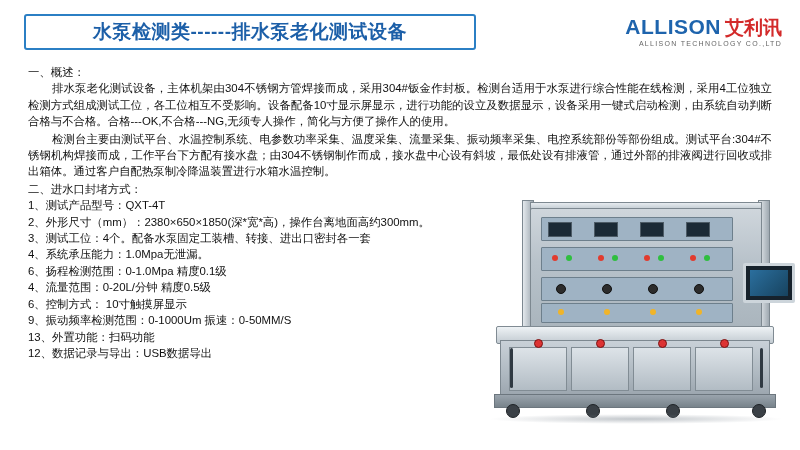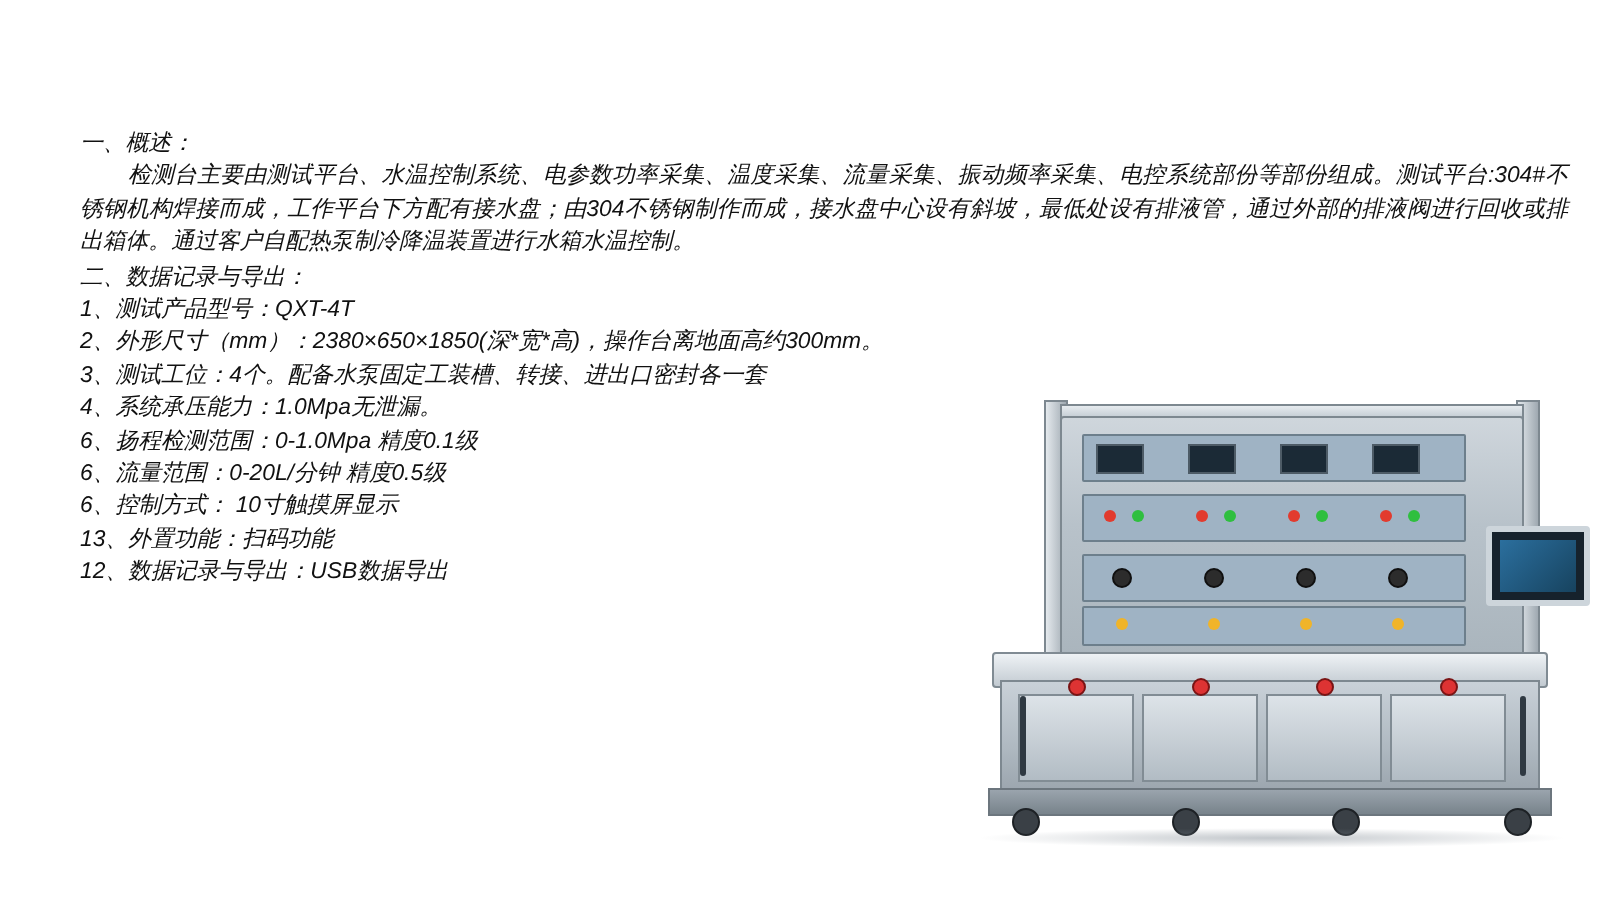--- a/index.html
+++ b/index.html
@@ -81,25 +81,24 @@
     top: 40px;
     font-size: 7px;
     color: #666666;
     letter-spacing: 1.3px;
     text-align: right;
   }
 
   
   #content {
     position: absolute;
-    left: 40px;
+    left: 28px;
     top: 64px;
     width: 744px;
     height: 380px;
-    font-style: italic;
   }
   .para {
     font-size: 11.4px;
     line-height: 16.4px;
     color: #111111;
     text-align: justify;
     margin: 0 0 1px 0;
   }
   .para.indent {
     text-indent: 24px;
@@ -243,35 +242,47 @@
     position: absolute;
     background: #2f3942;
     border-radius: 2px;
   }
 </style>
 </head>
 <body>
 
 <div id="page">
 
+  <div id="header">
+    <div id="title-box">
+      <div id="title-text">水泵检测类------排水泵老化测试设备</div>
+    </div>
+    <div id="logo">
+      <span id="logo-main">ALLISON</span>
+      <span id="logo-cn">艾利讯</span>
+    </div>
+    <div id="logo-sub">ALLISON TECHNOLOGY CO.,LTD</div>
+  </div>
 
   <div id="content">
     <div id="desc-block">
       <p class="sec-head">一、概述：</p>
+      <p class="para indent">排水泵老化测试设备，主体机架由304不锈钢方管焊接而成，采用304#钣金作封板。检测台适用于水泵进行综合性能在线检测，采用4工位独立检测方式组成测试工位，各工位相互不受影响。设备配备10寸显示屏显示，进行功能的设立及数据显示，设备采用一键式启动检测，由系统自动判断合格与不合格。合格---OK,不合格---NG,无须专人操作，简化与方便了操作人的使用。</p>
       <p class="para indent">检测台主要由测试平台、水温控制系统、电参数功率采集、温度采集、流量采集、振动频率采集、电控系统部份等部份组成。测试平台:304#不锈钢机构焊接而成，工作平台下方配有接水盘；由304不锈钢制作而成，接水盘中心设有斜坡，最低处设有排液管，通过外部的排液阀进行回收或排出箱体。通过客户自配热泵制冷降温装置进行水箱水温控制。</p>
-      <p class="sec-head">二、数据记录与导出：</p>
+      <p class="sec-head">二、进水口封堵方式：</p>
     </div>
     <div id="spec-list">
       <div class="spec-item">1、测试产品型号：QXT-4T</div>
       <div class="spec-item">2、外形尺寸（mm）：2380×650×1850(深*宽*高)，操作台离地面高约300mm。</div>
       <div class="spec-item">3、测试工位：4个。配备水泵固定工装槽、转接、进出口密封各一套</div>
       <div class="spec-item">4、系统承压能力：1.0Mpa无泄漏。</div>
       <div class="spec-item">6、扬程检测范围：0-1.0Mpa   精度0.1级</div>
-      <div class="spec-item">6、流量范围：0-20L/分钟   精度0.5级</div>
+      <div class="spec-item">4、流量范围：0-20L/分钟   精度0.5级</div>
       <div class="spec-item">6、控制方式：  10寸触摸屏显示</div>
+      <div class="spec-item">9、振动频率检测范围：0-1000Um  振速：0-50MM/S</div>
       <div class="spec-item">13、外置功能：扫码功能</div>
       <div class="spec-item">12、数据记录与导出：USB数据导出</div>
     </div>
   </div>
 
   <div id="machine">
 
     <div class="mpart" id="post-left"></div>
     <div class="mpart" id="post-right"></div>
 

